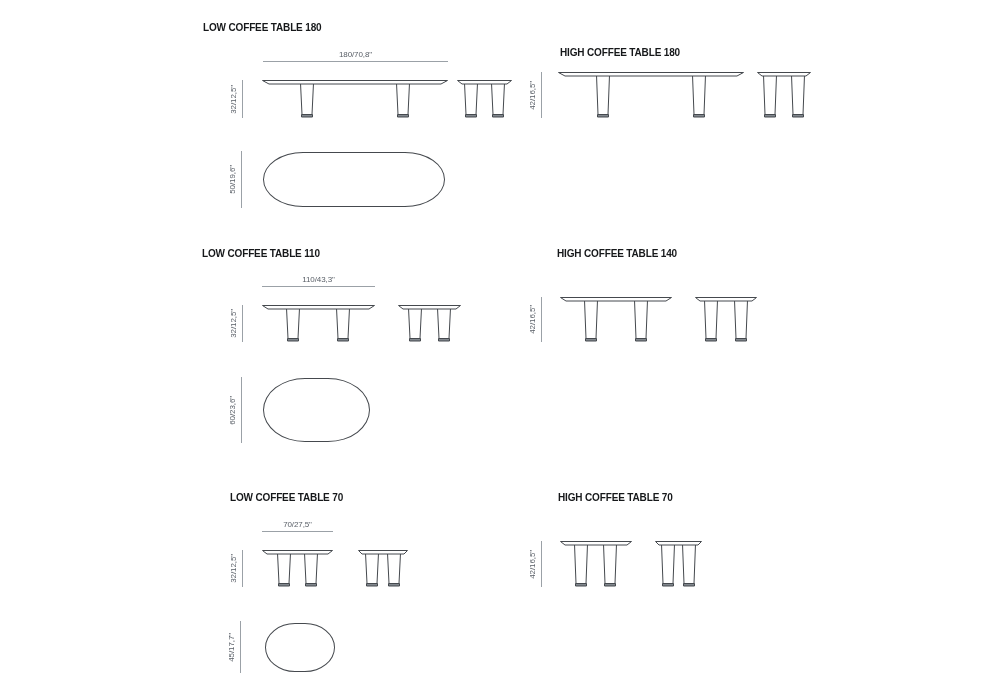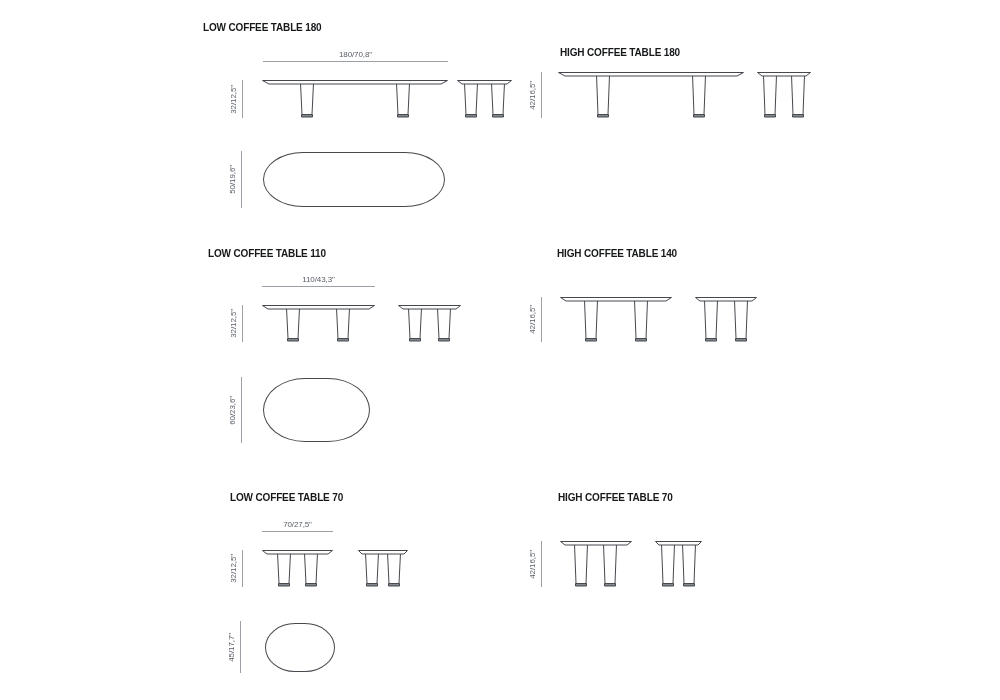--- a/index.html
+++ b/index.html
@@ -100,21 +100,21 @@
     </svg>
 
   <svg class="drawing table-drawing" style="left:757px; top:72px;" viewBox="0 0 54 46" width="54" height="46">
       <polygon points="6.5,3 19.5,3 18,42.5 8,42.5" fill="#ffffff" stroke="#45494e" stroke-width="1"></polygon>
       <polygon points="7.5,42.5 18.5,42.5 18.5,45 7.5,45" fill="#82888e" stroke="#45494e" stroke-width="1"></polygon>
       <polygon points="34.5,3 47.5,3 46,42.5 36,42.5" fill="#ffffff" stroke="#45494e" stroke-width="1"></polygon>
       <polygon points="35.5,42.5 46.5,42.5 46.5,45 35.5,45" fill="#82888e" stroke="#45494e" stroke-width="1"></polygon>
       <polygon points="0.5,0.5 53.5,0.5 49,4 5,4" fill="#ffffff" stroke="#45494e" stroke-width="1"></polygon>
     </svg>
 
-  <div class="title" style="left:208px; top:248px;">LOW COFFEE TABLE 110</div>
+  <div class="title" style="left:202px; top:248px;">LOW COFFEE TABLE 110</div>
 
   <div class="hdim" style="left:262px; top:275px; width:113px;">
     <span class="hdim-text">110/43,3"</span>
     <div class="hdim-line"></div>
   </div>
 
   <div class="vdim" style="left:225px; top:305px; height:37px;">
     <span class="vdim-text">32/12,5"</span>
     <div class="vdim-line"></div>
   </div>

